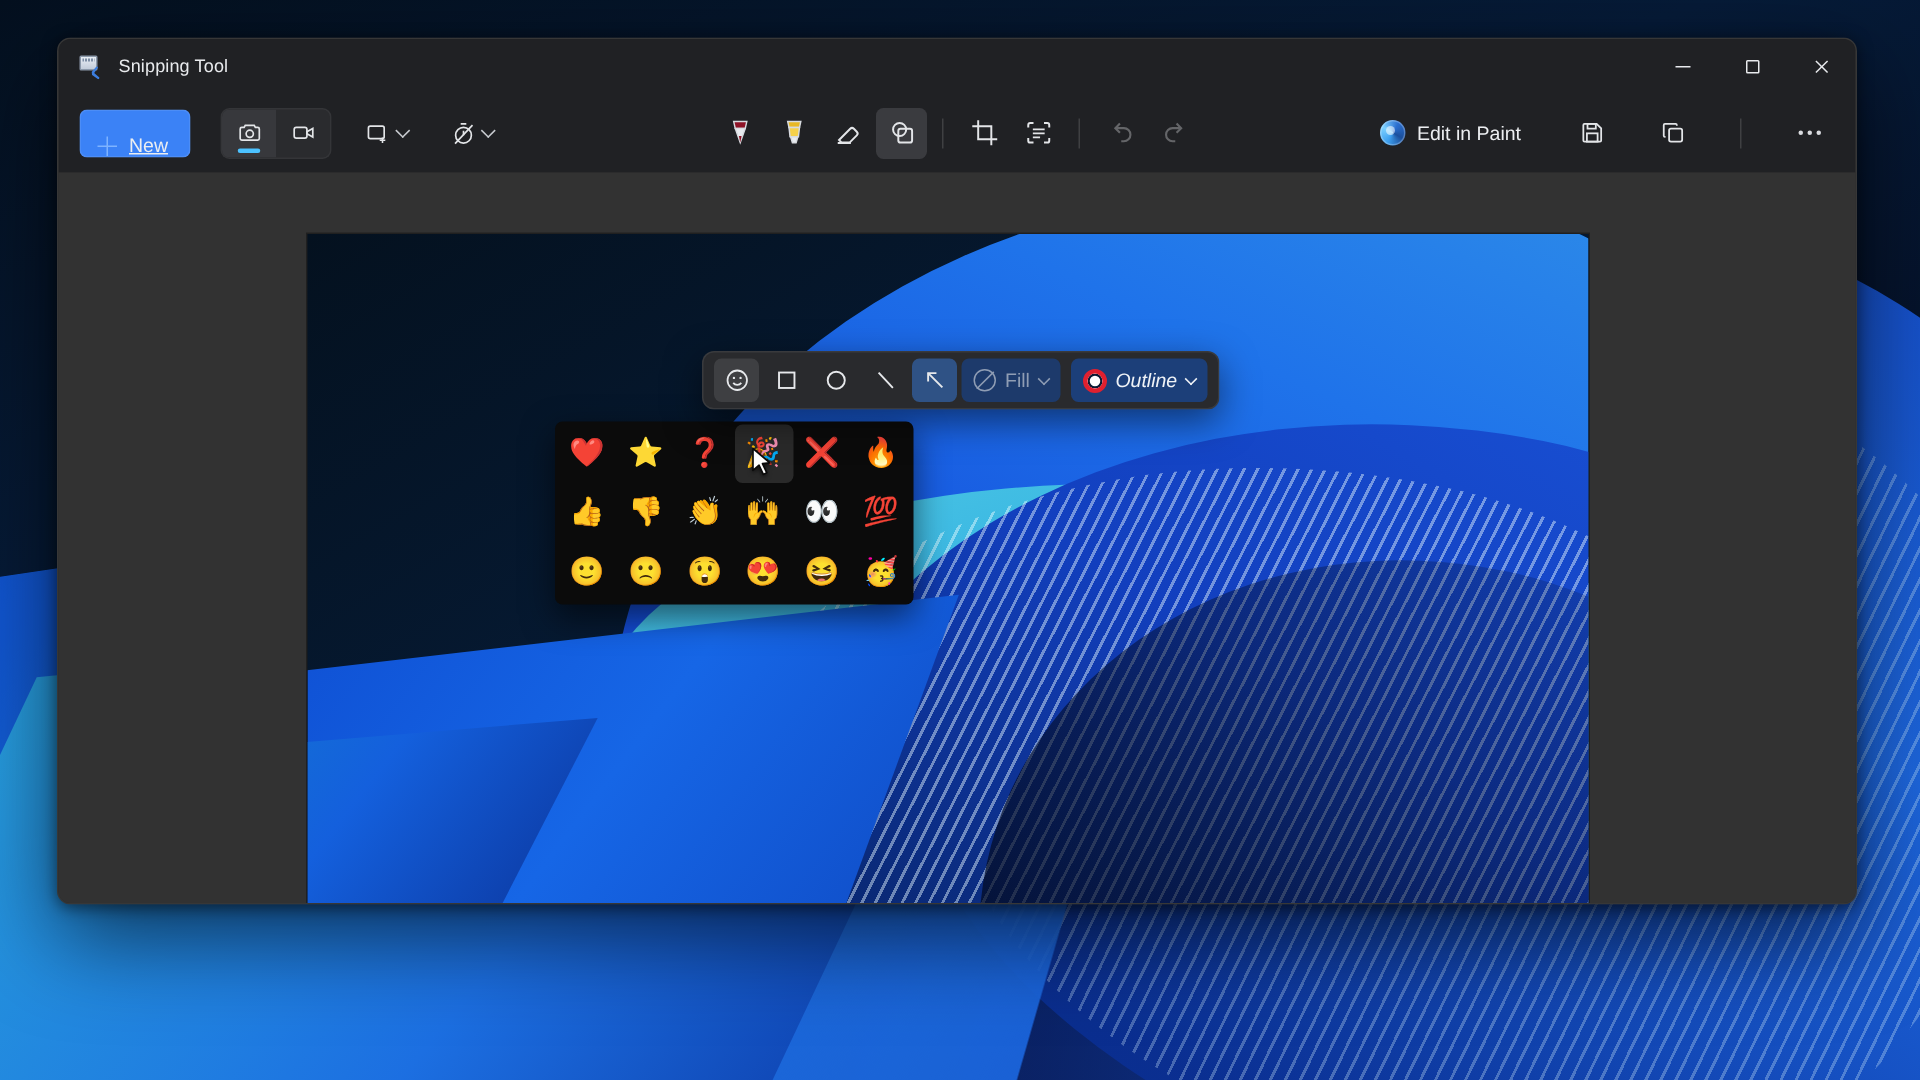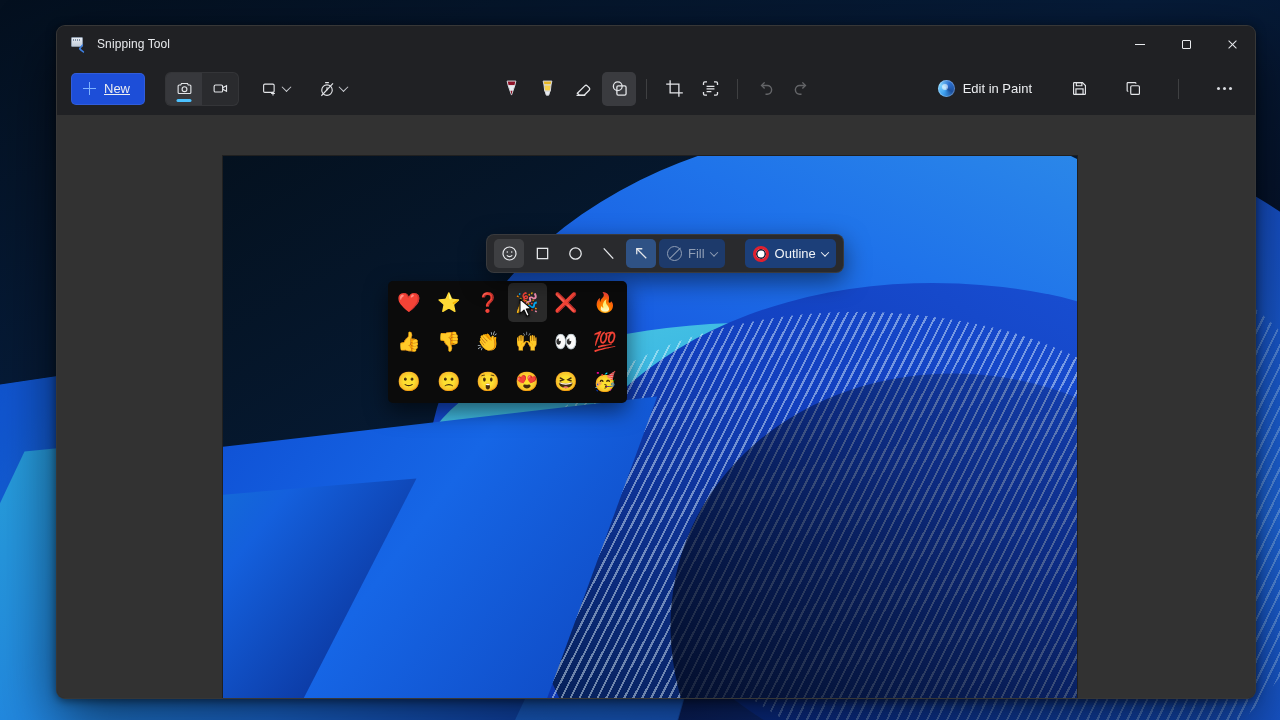--- a/index.html
+++ b/index.html
@@ -45,21 +45,21 @@
       repeating-linear-gradient(18deg, rgba(0,0,0,.0) 0 5px, rgba(0,0,0,.30) 5px 10px);
     transform:rotate(8deg);
     border-radius:52% 48% 40% 60% / 58% 42% 58% 42%;
     opacity:.55;
     mix-blend-mode:screen;
   }
 
   
   #window {
     position:absolute;
-    left:56px; top:25px; width:1200px; height:674px;
+    left:38px; top:25px; width:1200px; height:578px;
     background:#2b2b2b;
     border-radius:9px;
     box-shadow:0 22px 60px rgba(0,0,0,.60), 0 2px 10px rgba(0,0,0,.5);
     overflow:hidden;
     border:1px solid rgba(255,255,255,.06);
   }
 
   
   .titlebar {
     height:36px; background:#202124;
@@ -98,23 +98,23 @@
   .wb-close::before{transform:rotate(45deg);} .wb-close::after{transform:rotate(-45deg);}
 
   
   .cmdbar {
     height:53px; background:#202124;
     display:flex; align-items:center;
     padding:0 14px;
     position:relative;
   }
   .btn-new {
-    display:flex; align-items:center; gap:8px;
+    display:flex; align-items:flex-end; gap:8px;
     height:32px; padding:0 14px 0 11px;
-    background:#1d4ed8; border:1px solid rgba(255,255,255,.09);
+    background:#3b82f6; border:1px solid rgba(255,255,255,.09);
     border-radius:5px; color:#eceef1; font-size:13px;text-decoration:underline;
   }
   .btn-new .plus { position:relative; width:13px; height:13px; }
   .btn-new .plus::before,.btn-new .plus::after{
     content:""; position:absolute; background:#7eb3ff;
   }
   .btn-new .plus::before{left:6px; top:0; width:1.4px; height:13px;}
   .btn-new .plus::after{left:0; top:6px; width:13px; height:1.4px;}
 
   .seg {
@@ -277,21 +277,21 @@
     display:flex; align-items:center; justify-content:center;
     color:#e6e8eb;
   }
   .sh-btn.sel { background:rgba(255,255,255,.10); }
   .sh-btn.sel-blue { background:#2f5285; }
   .sh-pill {
     display:flex; align-items:center; gap:6px;
     height:29px; padding:0 8px; border-radius:5px; font-size:13px;
   }
   .sh-pill.fill { background:#1d3a6b; color:#8f9db4; }
-  .sh-pill.outline { background:#1c3f79; color:#f0f3f7; margin-left:17px; }
+  .sh-pill.outline { background:#1c3f79; color:#f0f3f7; margin-left:4px;font-style:italic; }
   .ring {
     width:16px; height:16px; border-radius:50%;
     border:3px solid #e0202f; background:#fff;
     box-shadow:inset 0 0 0 1.5px #0b1a33;
   }
   .nofill {
     width:15px; height:15px; border-radius:50%;
     border:1.4px solid #8f9db4; position:relative;
   }
   .nofill::after{

